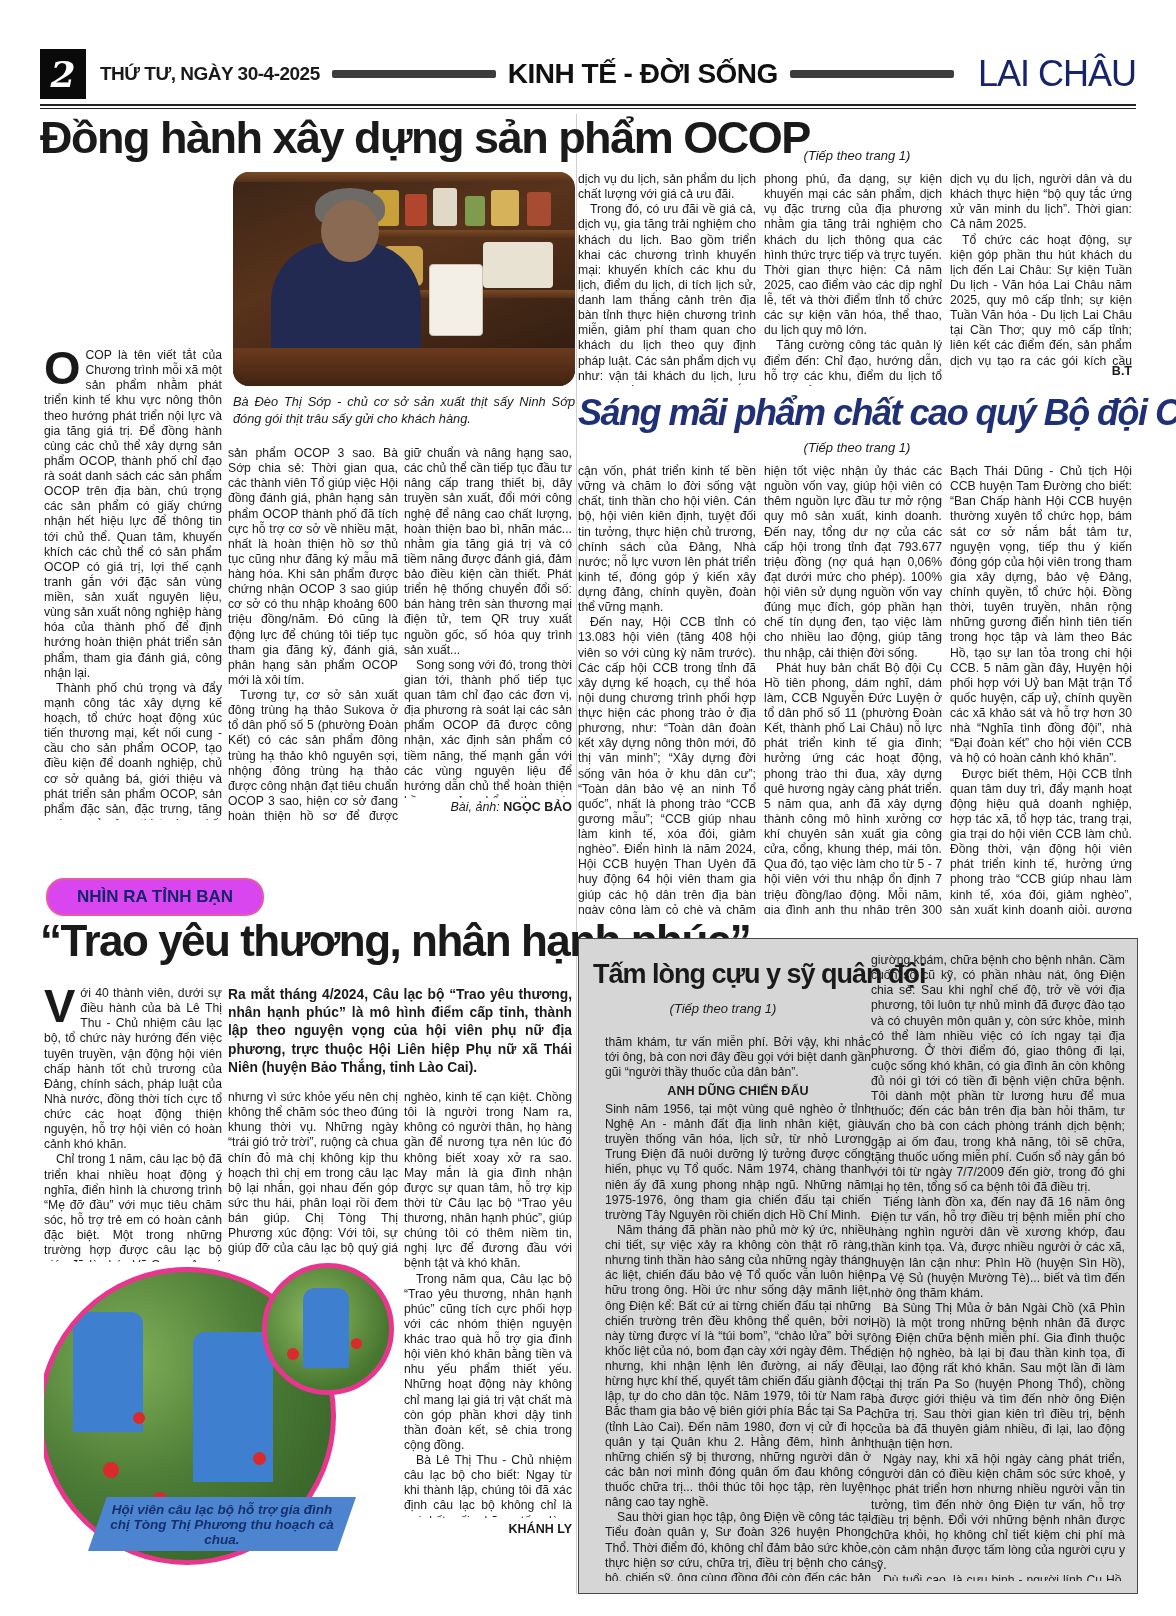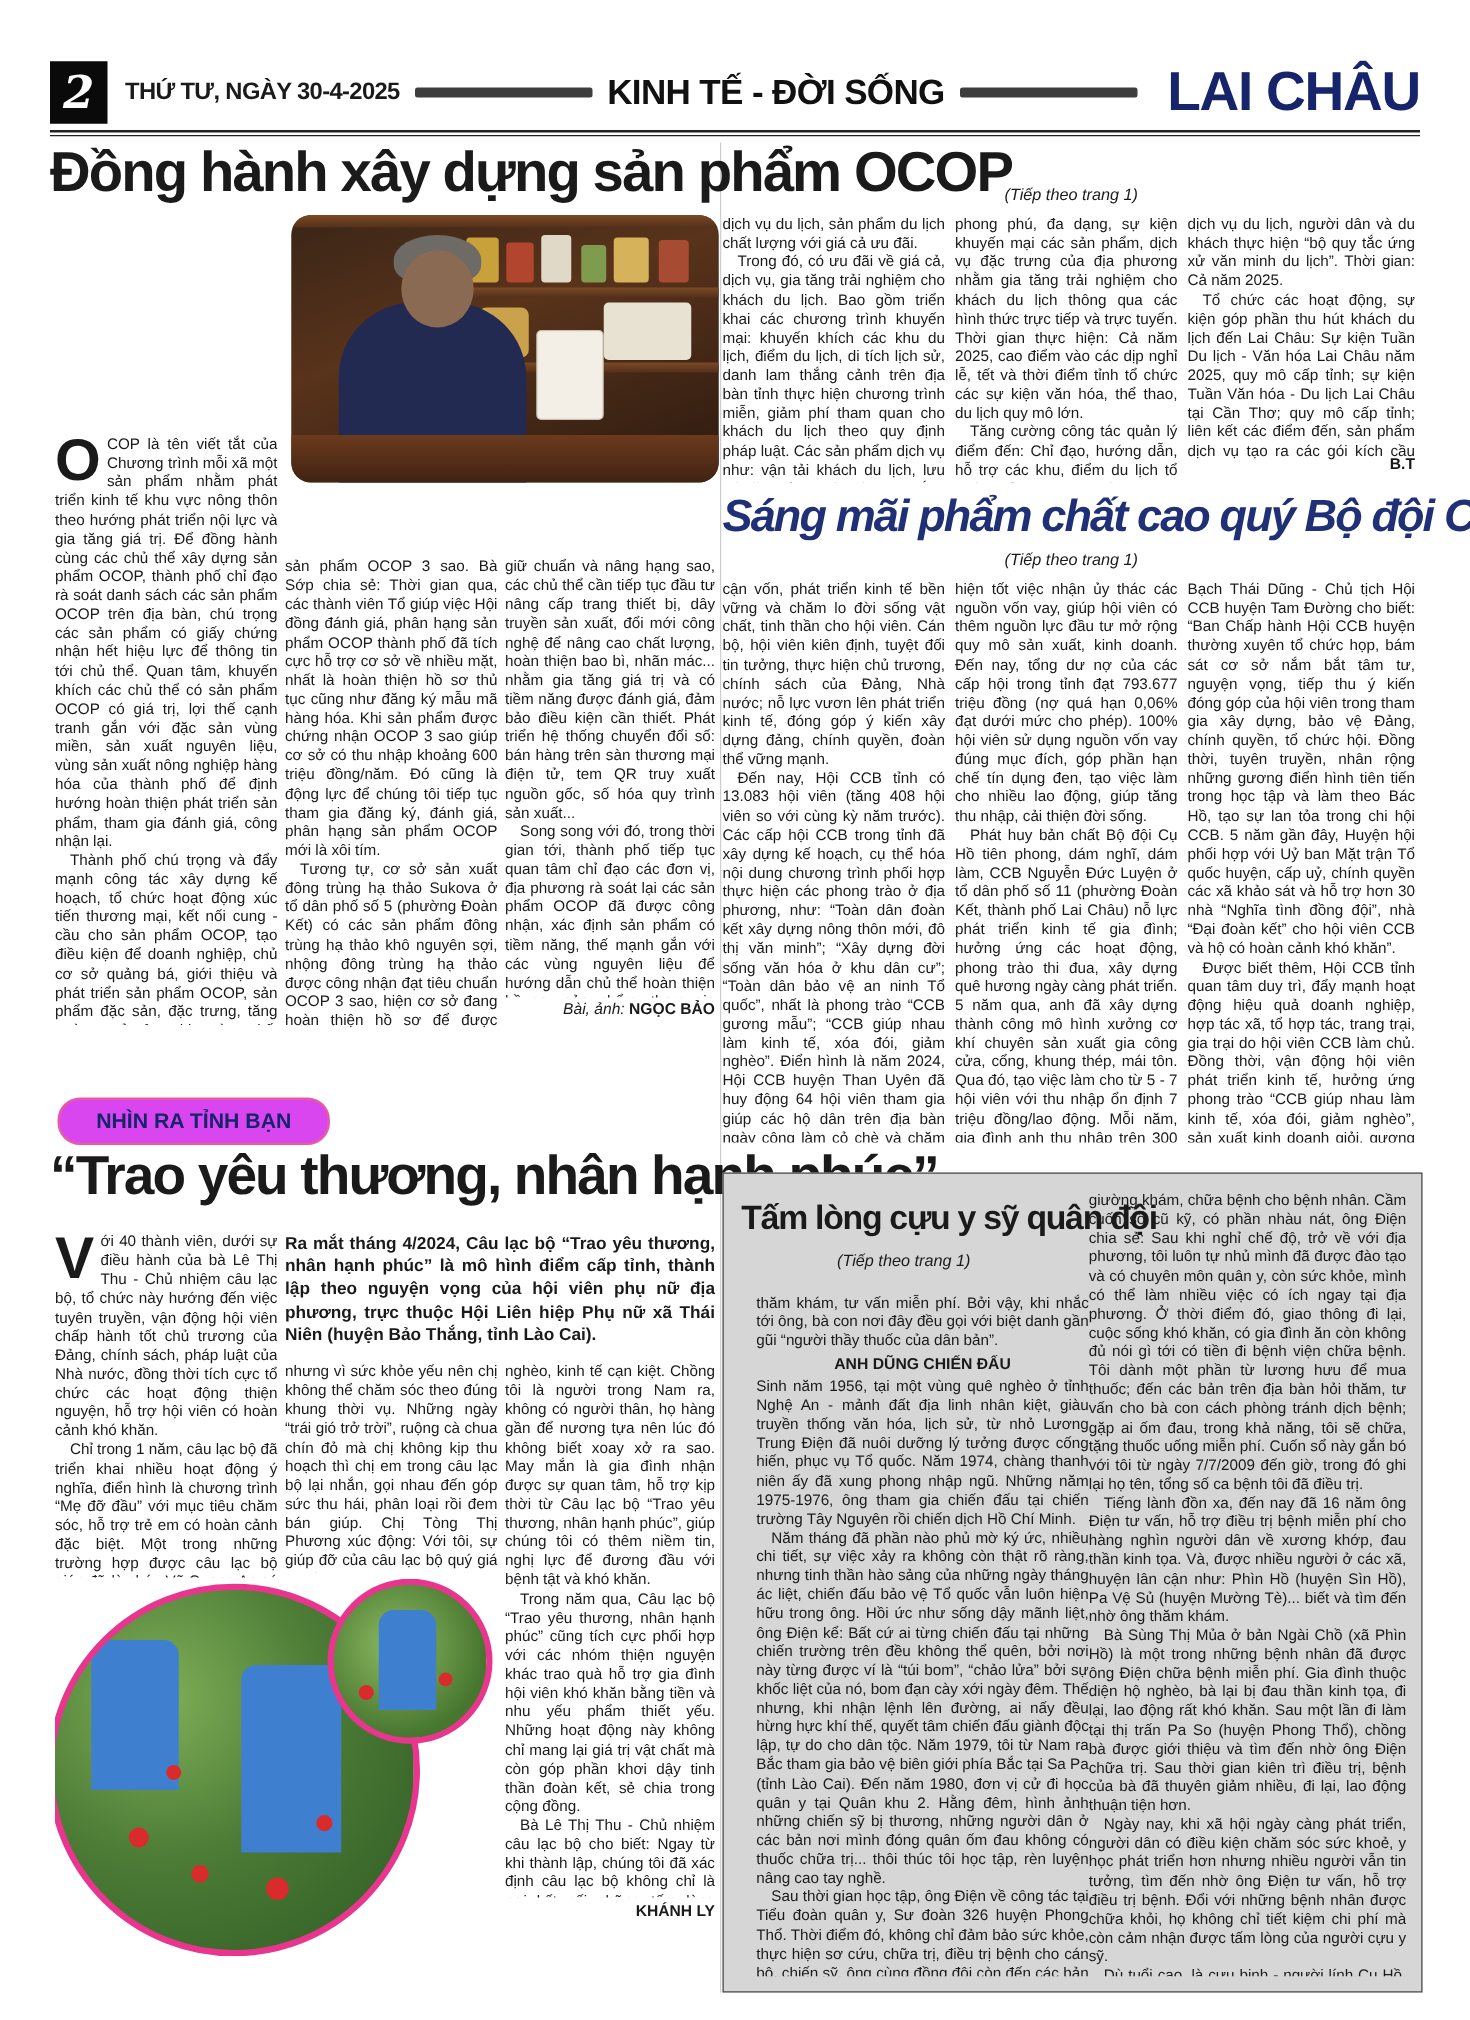--- a/index.html
+++ b/index.html
@@ -6,21 +6,21 @@
   .page{position:relative;width:1176px;height:1616px;background:#ffffff;margin:0 auto;
         font-family:"Liberation Sans","DejaVu Sans",sans-serif;color:#1a1a1a;overflow:hidden;}
   .abs{position:absolute;}
   
   .masthead{position:absolute;left:40px;top:48px;width:1096px;height:52px;display:flex;align-items:center;}
   .pagenum{width:46px;height:50px;background:#0a0a0a;color:#fff;display:flex;align-items:center;justify-content:center;
            font-family:"DejaVu Serif",serif;font-weight:bold;font-style:italic;font-size:36px;flex:0 0 auto;}
   .mdate{font-weight:bold;font-size:19px;letter-spacing:-0.5px;margin-left:14px;white-space:nowrap;}
   .mbar{height:8px;background:#3d3d3d;flex:1 1 auto;margin:0 12px;border-radius:2px;}
   .msection{font-weight:bold;font-size:28px;letter-spacing:-0.5px;white-space:nowrap;color:#111;}
-  .mbrand{font-weight:bold;font-size:44px;letter-spacing:-1px;color:#15246b;white-space:nowrap;margin-left:12px;}
+  .mbrand{font-weight:normal;font-size:36px;letter-spacing:-1px;color:#15246b;white-space:nowrap;margin-left:12px;}
   .headrule{position:absolute;left:40px;top:104px;width:1096px;border-top:2px solid #222;}
   .headrule2{position:absolute;left:40px;top:108px;width:1096px;border-top:1px solid #222;}
   .vdivider{position:absolute;left:576px;top:114px;width:1px;height:1480px;background:#cfcfcf;}
   
   .bodytext{font-size:12.2px;line-height:1.24;overflow:hidden;text-align:justify;}
   .bodytext p{margin:0;}
   .bodytext p + p{text-indent:12px;}
   .continued{font-style:italic;font-size:13px;text-align:center;}
   .byline{font-size:12.5px;text-align:right;font-weight:bold;}
   .byline .lbl{font-style:italic;font-weight:normal;}
@@ -86,20 +86,21 @@
     <div class="p1-goods" style="left:258px;top:18px;width:28px;height:36px;background:#d6b25a;"></div>
     <div class="p1-goods" style="left:294px;top:20px;width:24px;height:34px;background:#a84b33;"></div>
     <div class="p1-goods" style="left:150px;top:74px;width:40px;height:40px;background:#caa24c;border-radius:6px;"></div>
     <div class="p1-goods" style="left:250px;top:70px;width:70px;height:46px;background:#e8e2d2;border-radius:4px;"></div>
     <div class="p1-fig"></div>
     <div class="p1-hair"></div>
     <div class="p1-head"></div>
     <div class="p1-pack"></div>
     <div class="p1-shelf" style="left:0;top:176px;width:342px;height:38px;background:linear-gradient(#6b3a1c,#402313);"></div>
   </div>
+  <div class="abs" style="left:233px;top:394px;width:342px;font-style:italic;font-size:12.8px;line-height:1.3;text-align:justify;">Bà Đèo Thị Sớp - chủ cơ sở sản xuất thịt sấy Ninh Sớp đóng gói thịt trâu sấy gửi cho khách hàng.</div>
 
   <div class="abs bodytext" style="left:44px;top:348px;width:178px;height:472px;">
     <span class="dropcap">O</span><span><p>COP là tên viết tắt của Chương trình mỗi xã một sản phẩm nhằm phát triển kinh tế khu vực nông thôn theo hướng phát triển nội lực và gia tăng giá trị. Để đồng hành cùng các chủ thể xây dựng sản phẩm OCOP, thành phố chỉ đạo rà soát danh sách các sản phẩm OCOP trên địa bàn, chú trọng các sản phẩm có giấy chứng nhận hết hiệu lực để thông tin tới chủ thể. Quan tâm, khuyến khích các chủ thể có sản phẩm OCOP có giá trị, lợi thế cạnh tranh gắn với đặc sản vùng miền, sản xuất nguyên liệu, vùng sản xuất nông nghiệp hàng hóa của thành phố để định hướng hoàn thiện phát triển sản phẩm, tham gia đánh giá, công nhận lại.</p><p>Thành phố chú trọng và đẩy mạnh công tác xây dựng kế hoạch, tổ chức hoạt động xúc tiến thương mại, kết nối cung - cầu cho sản phẩm OCOP, tạo điều kiện để doanh nghiệp, chủ cơ sở quảng bá, giới thiệu và phát triển sản phẩm OCOP, sản phẩm đặc sản, đặc trưng, tăng cường mở rộng thị trường, kết nối tiêu thụ sản phẩm hàng hóa giữa các tỉnh, thành trong cả nước. Phối hợp với các sở, ngành tỉnh tổ chức kết nối các sản phẩm nông sản, sản phẩm OCOP tại các siêu thị, trung tâm thương mại, cửa hàng kinh doanh trong và ngoài tỉnh. Hỗ trợ công ty, doanh nghiệp, hợp tác xã xây dựng Website thương mại điện tử nhằm giới thiệu, quảng bá sản phẩm trên môi trường kinh doanh trực tuyến, góp phần mở rộng thị trường tiêu thụ hàng hóa, nâng cao năng lực cạnh tranh.</p></span>
   </div>
   <div class="abs bodytext" style="left:228px;top:446px;width:170px;height:376px;">
       <p>sản phẩm OCOP 3 sao. Bà Sớp chia sẻ: Thời gian qua, các thành viên Tổ giúp việc Hội đồng đánh giá, phân hạng sản phẩm OCOP thành phố đã tích cực hỗ trợ cơ sở về nhiều mặt, nhất là hoàn thiện hồ sơ thủ tục cũng như đăng ký mẫu mã hàng hóa. Khi sản phẩm được chứng nhận OCOP 3 sao giúp cơ sở có thu nhập khoảng 600 triệu đồng/năm. Đó cũng là động lực để chúng tôi tiếp tục tham gia đăng ký, đánh giá, phân hạng sản phẩm OCOP mới là xôi tím.</p>
       <p>Tương tự, cơ sở sản xuất đông trùng hạ thảo Sukova ở tổ dân phố số 5 (phường Đoàn Kết) có các sản phẩm đông trùng hạ thảo khô nguyên sợi, nhộng đông trùng hạ thảo được công nhận đạt tiêu chuẩn OCOP 3 sao, hiện cơ sở đang hoàn thiện hồ sơ để được công nhận lại sản phẩm hoa thảo khô thuần chay. Chị Phạm Thị Thư - chủ cơ sở sản xuất cho biết: Được gắn sao OCOP, doanh thu của cơ sở tăng lên đáng kể. Cơ sở sẽ cố gắng đổi mới công nghệ, nâng cao chất lượng sản phẩm, chú trọng mẫu mã để mang đến người tiêu dùng những sản phẩm uy tín, chất lượng.</p>
     </div>
   <div class="abs bodytext" style="left:404px;top:446px;width:168px;height:352px;">
       <p>giữ chuẩn và nâng hạng sao, các chủ thể cần tiếp tục đầu tư nâng cấp trang thiết bị, dây truyền sản xuất, đổi mới công nghệ để nâng cao chất lượng, hoàn thiện bao bì, nhãn mác... nhằm gia tăng giá trị và có tiềm năng được đánh giá, đảm bảo điều kiện cần thiết. Phát triển hệ thống chuyển đổi số: bán hàng trên sàn thương mại điện tử, tem QR truy xuất nguồn gốc, số hóa quy trình sản xuất...</p>
@@ -167,20 +168,21 @@
       <div class="p2-dot" style="left:170px;top:230px;width:18px;height:18px;"></div>
       <div class="p2-dot" style="left:210px;top:180px;width:13px;height:13px;"></div>
       <div class="p2-dot" style="left:90px;top:140px;width:12px;height:12px;"></div>
     </div>
     <div class="p2-smallcircle">
       <div class="p2-person" style="left:36px;top:20px;width:46px;height:80px;"></div>
       <div class="p2-dot" style="left:20px;top:80px;width:12px;height:12px;"></div>
       <div class="p2-dot" style="left:84px;top:70px;width:11px;height:11px;"></div>
     </div>
   </div>
+  <div class="banner">Hội viên câu lạc bộ hỗ trợ gia đình chị Tòng Thị Phương thu hoạch cà chua.</div>
 
   <div class="graybox">
     <div class="abs headline" style="left:14px;top:20px;width:260px;font-size:27px;letter-spacing:-1px;">Tấm lòng cựu y sỹ quân đội</div>
     <div class="abs continued" style="left:14px;top:62px;width:260px;">(Tiếp theo trang 1)</div>
 
     <div class="abs bodytext" style="left:26px;top:96px;width:266px;height:546px;">
       <p>thăm khám, tư vấn miễn phí. Bởi vậy, khi nhắc tới ông, bà con nơi đây đều gọi với biệt danh gần gũi “người thầy thuốc của dân bản”.</p>
       <div class="boxsubhead">ANH DŨNG CHIẾN ĐẤU</div>
       <div>
           <p>Sinh năm 1956, tại một vùng quê nghèo ở tỉnh Nghệ An - mảnh đất địa linh nhân kiệt, giàu truyền thống văn hóa, lịch sử, từ nhỏ Lương Trung Điện đã nuôi dưỡng lý tưởng được cống hiến, phục vụ Tổ quốc. Năm 1974, chàng thanh niên ấy đã xung phong nhập ngũ. Những năm 1975-1976, ông tham gia chiến đấu tại chiến trường Tây Nguyên rồi chiến dịch Hồ Chí Minh.</p>

